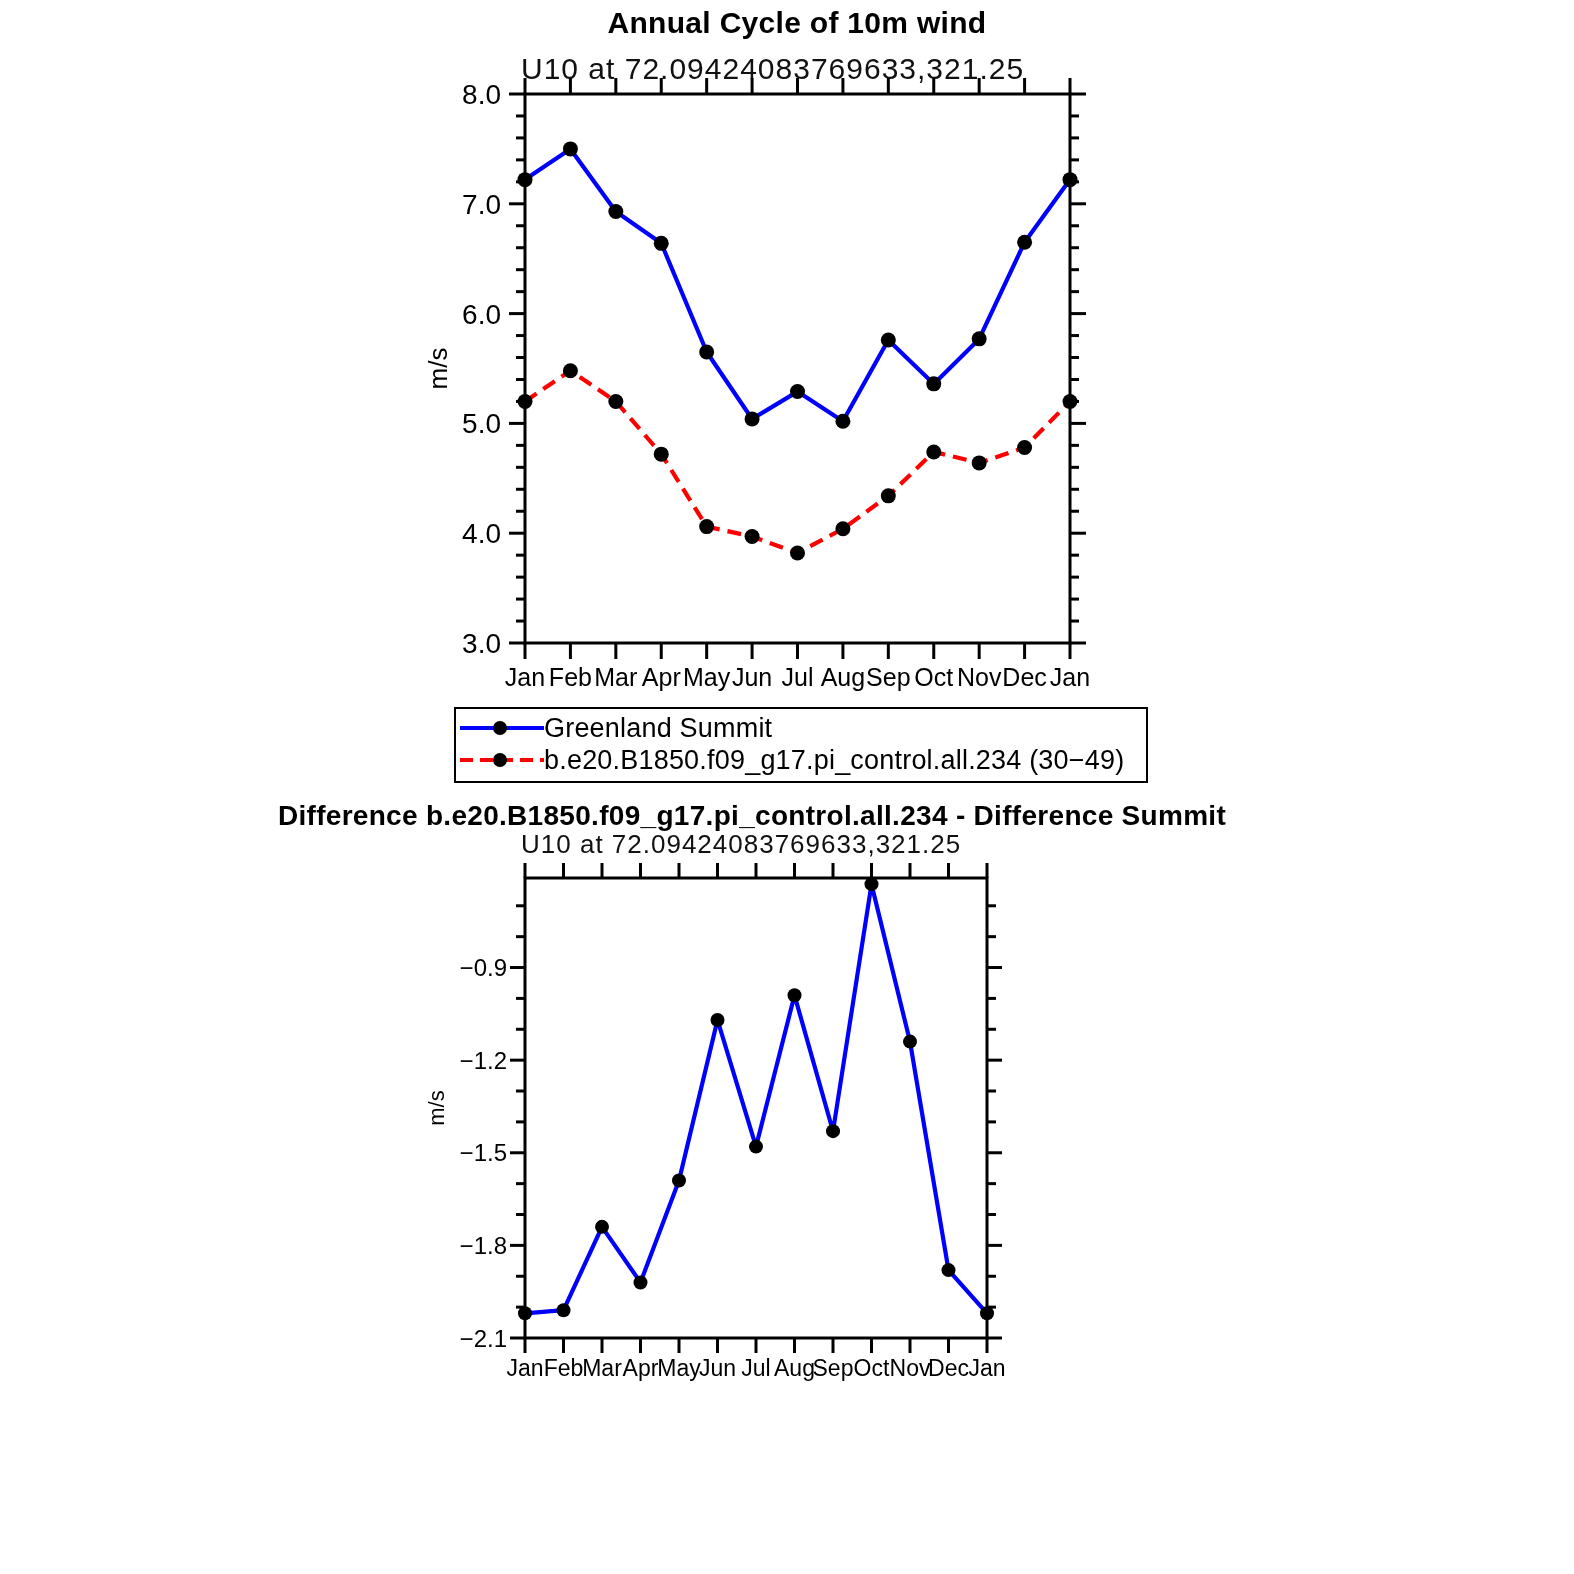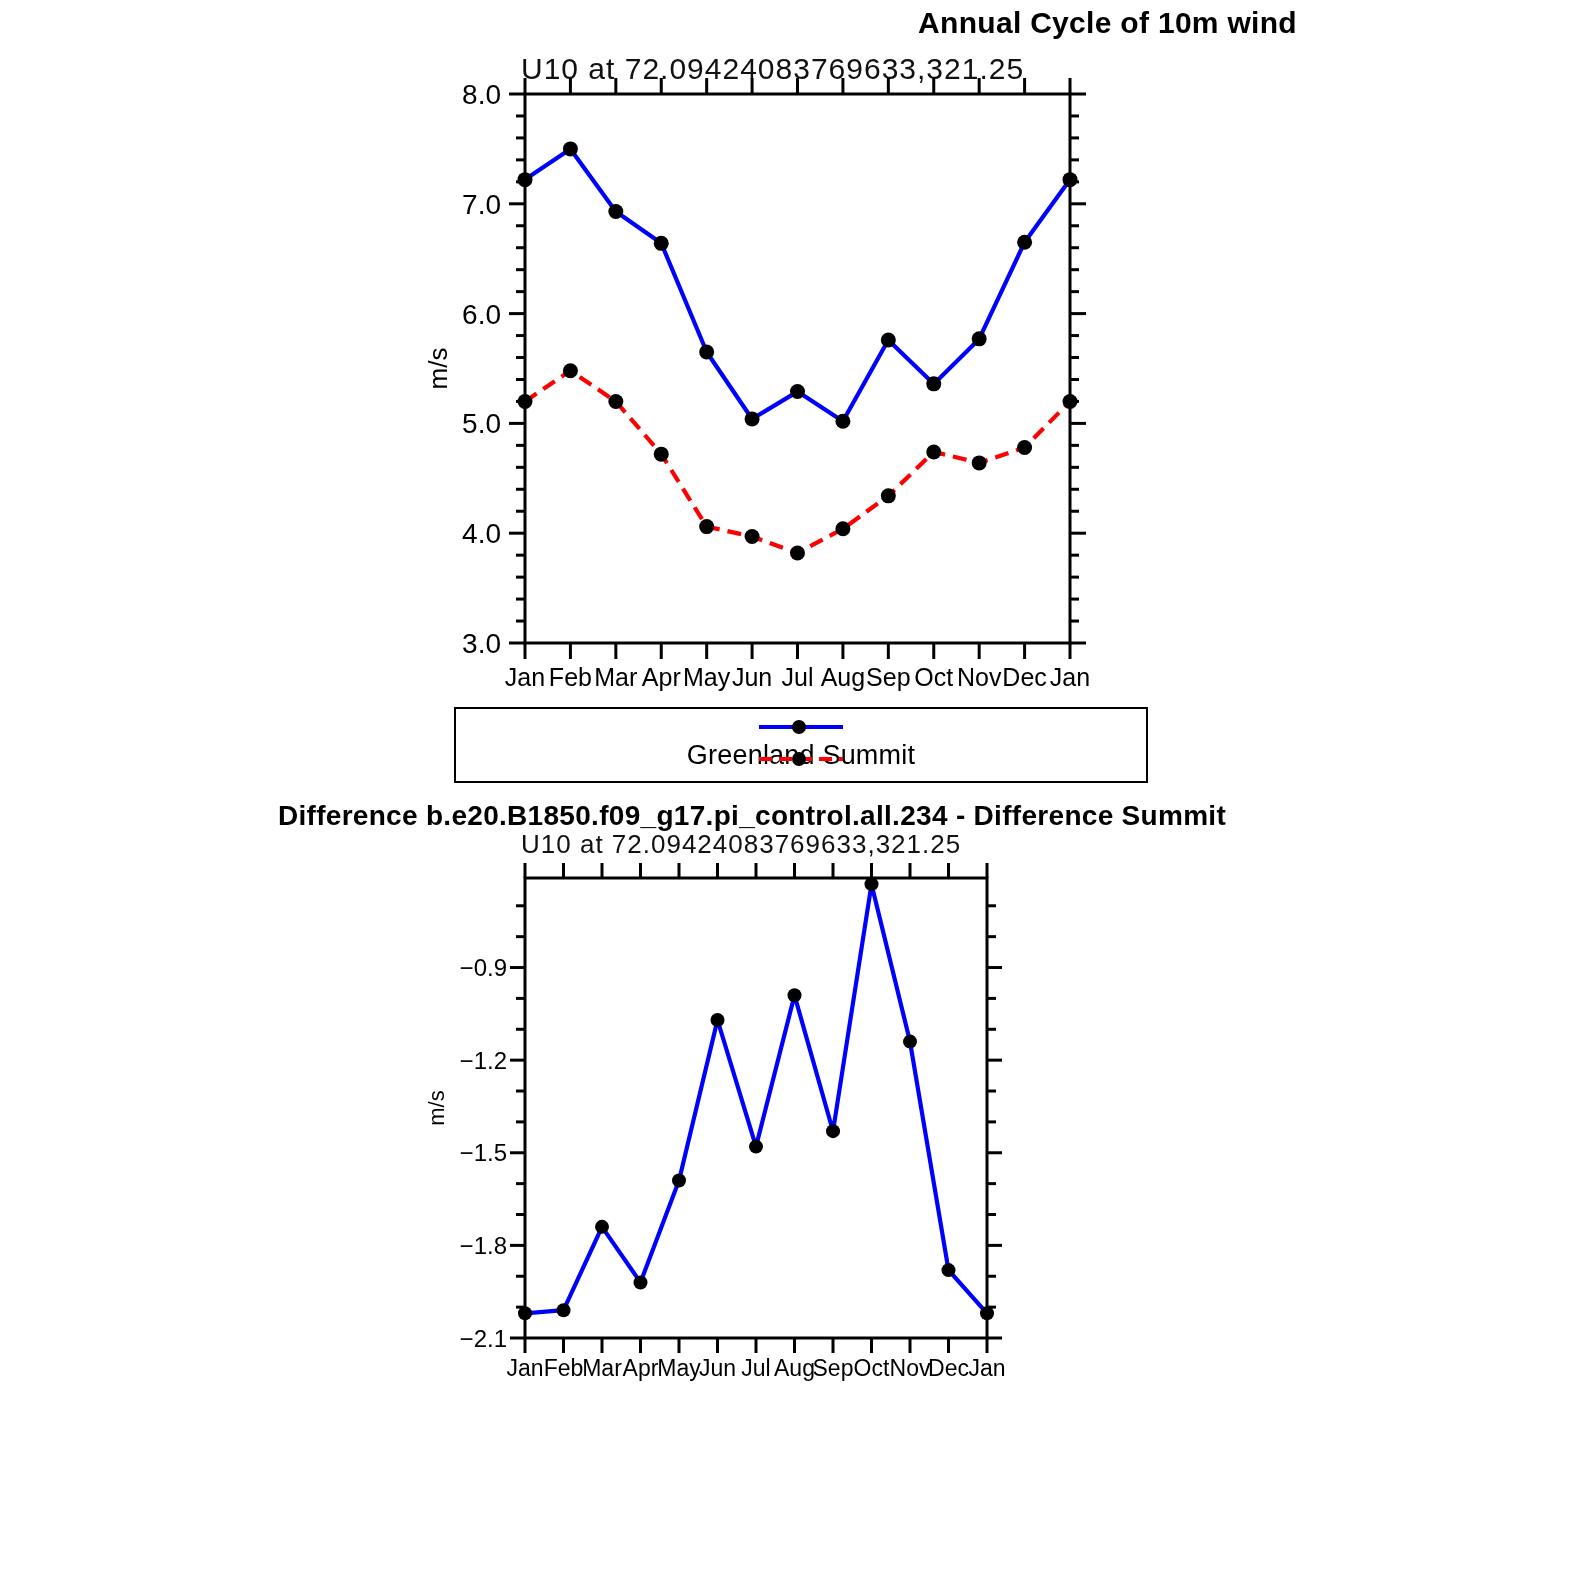--- a/index.html
+++ b/index.html
@@ -2,30 +2,30 @@
 <html><head>
 <meta charset="utf-8">
 <style>
   html,body{margin:0;padding:0;}
   body{
     width:1574px;height:1574px;background:#ffffff;position:relative;overflow:hidden;
     font-family:"Liberation Sans", sans-serif;color:#000;
   }
   .plot-svg{position:absolute;left:0;top:0;width:1574px;height:1574px;pointer-events:none;}
   .chart-title{position:absolute;text-align:center;font-weight:bold;letter-spacing:0.3px;white-space:nowrap;}
-  .t1{left:297px;top:6px;width:1000px;font-size:30px;text-align:right;}
+  .t1{left:297px;top:6px;width:1000px;font-size:30px;}
   .t2{left:252px;top:800px;width:1000px;font-size:28px;}
   .chart-subtitle{position:absolute;white-space:nowrap;letter-spacing:1px;color:#111;text-align:right;}
   .s1{left:521px;top:52px;font-size:30px;}
   .s2{left:521px;top:829px;font-size:26px;}
   .legend{
     position:absolute;left:454px;top:707px;width:694px;box-sizing:border-box;
     border:2px solid #000;background:#fff;padding:3px 4px 5px 4px;
   }
-  .legend-row{display:flex;align-items:center;height:32px;flex-direction:column;}
+  .legend-row{display:flex;align-items:center;height:32px;}
   .legend-sample{width:84px;height:30px;flex:0 0 auto;}
   .legend-label{font-size:27px;line-height:1;white-space:nowrap;letter-spacing:0.2px;}
 </style>
 </head>
 <body>
 
 <div>
 
   <div>
     <div class="chart-title t1">Annual Cycle of 10m wind</div>
@@ -165,20 +165,21 @@
             <line x1="0" y1="15" x2="84" y2="15" stroke="#0000ff" stroke-width="4.2"></line>
             <circle cx="40" cy="15" r="7" fill="#000"></circle>
           </svg>
         <span class="legend-label">Greenland Summit</span>
       </div>
       <div class="legend-row">
         <svg class="legend-sample" viewBox="0 0 84 30">
             <line x1="0" y1="15" x2="84" y2="15" stroke="#ff0000" stroke-width="4.2" stroke-dasharray="13 7"></line>
             <circle cx="40" cy="15" r="7" fill="#000"></circle>
           </svg>
+        <span class="legend-label">b.e20.B1850.f09_g17.pi_control.all.234 (30−49)</span>
       </div>
     </div>
   </div>
 
   <div>
     <div class="chart-title t2">Difference b.e20.B1850.f09_g17.pi_control.all.234 - Difference Summit</div>
     <div class="chart-subtitle s2">U10 at 72.09424083769633,321.25</div>
     <svg id="svg2" class="plot-svg" viewBox="0 0 1574 1574">
         <rect x="525" y="878" width="462" height="460" fill="none" stroke="#000" stroke-width="3"></rect>
         <line x1="525" y1="1338" x2="525" y2="1353" stroke="#000" stroke-width="3"></line>

